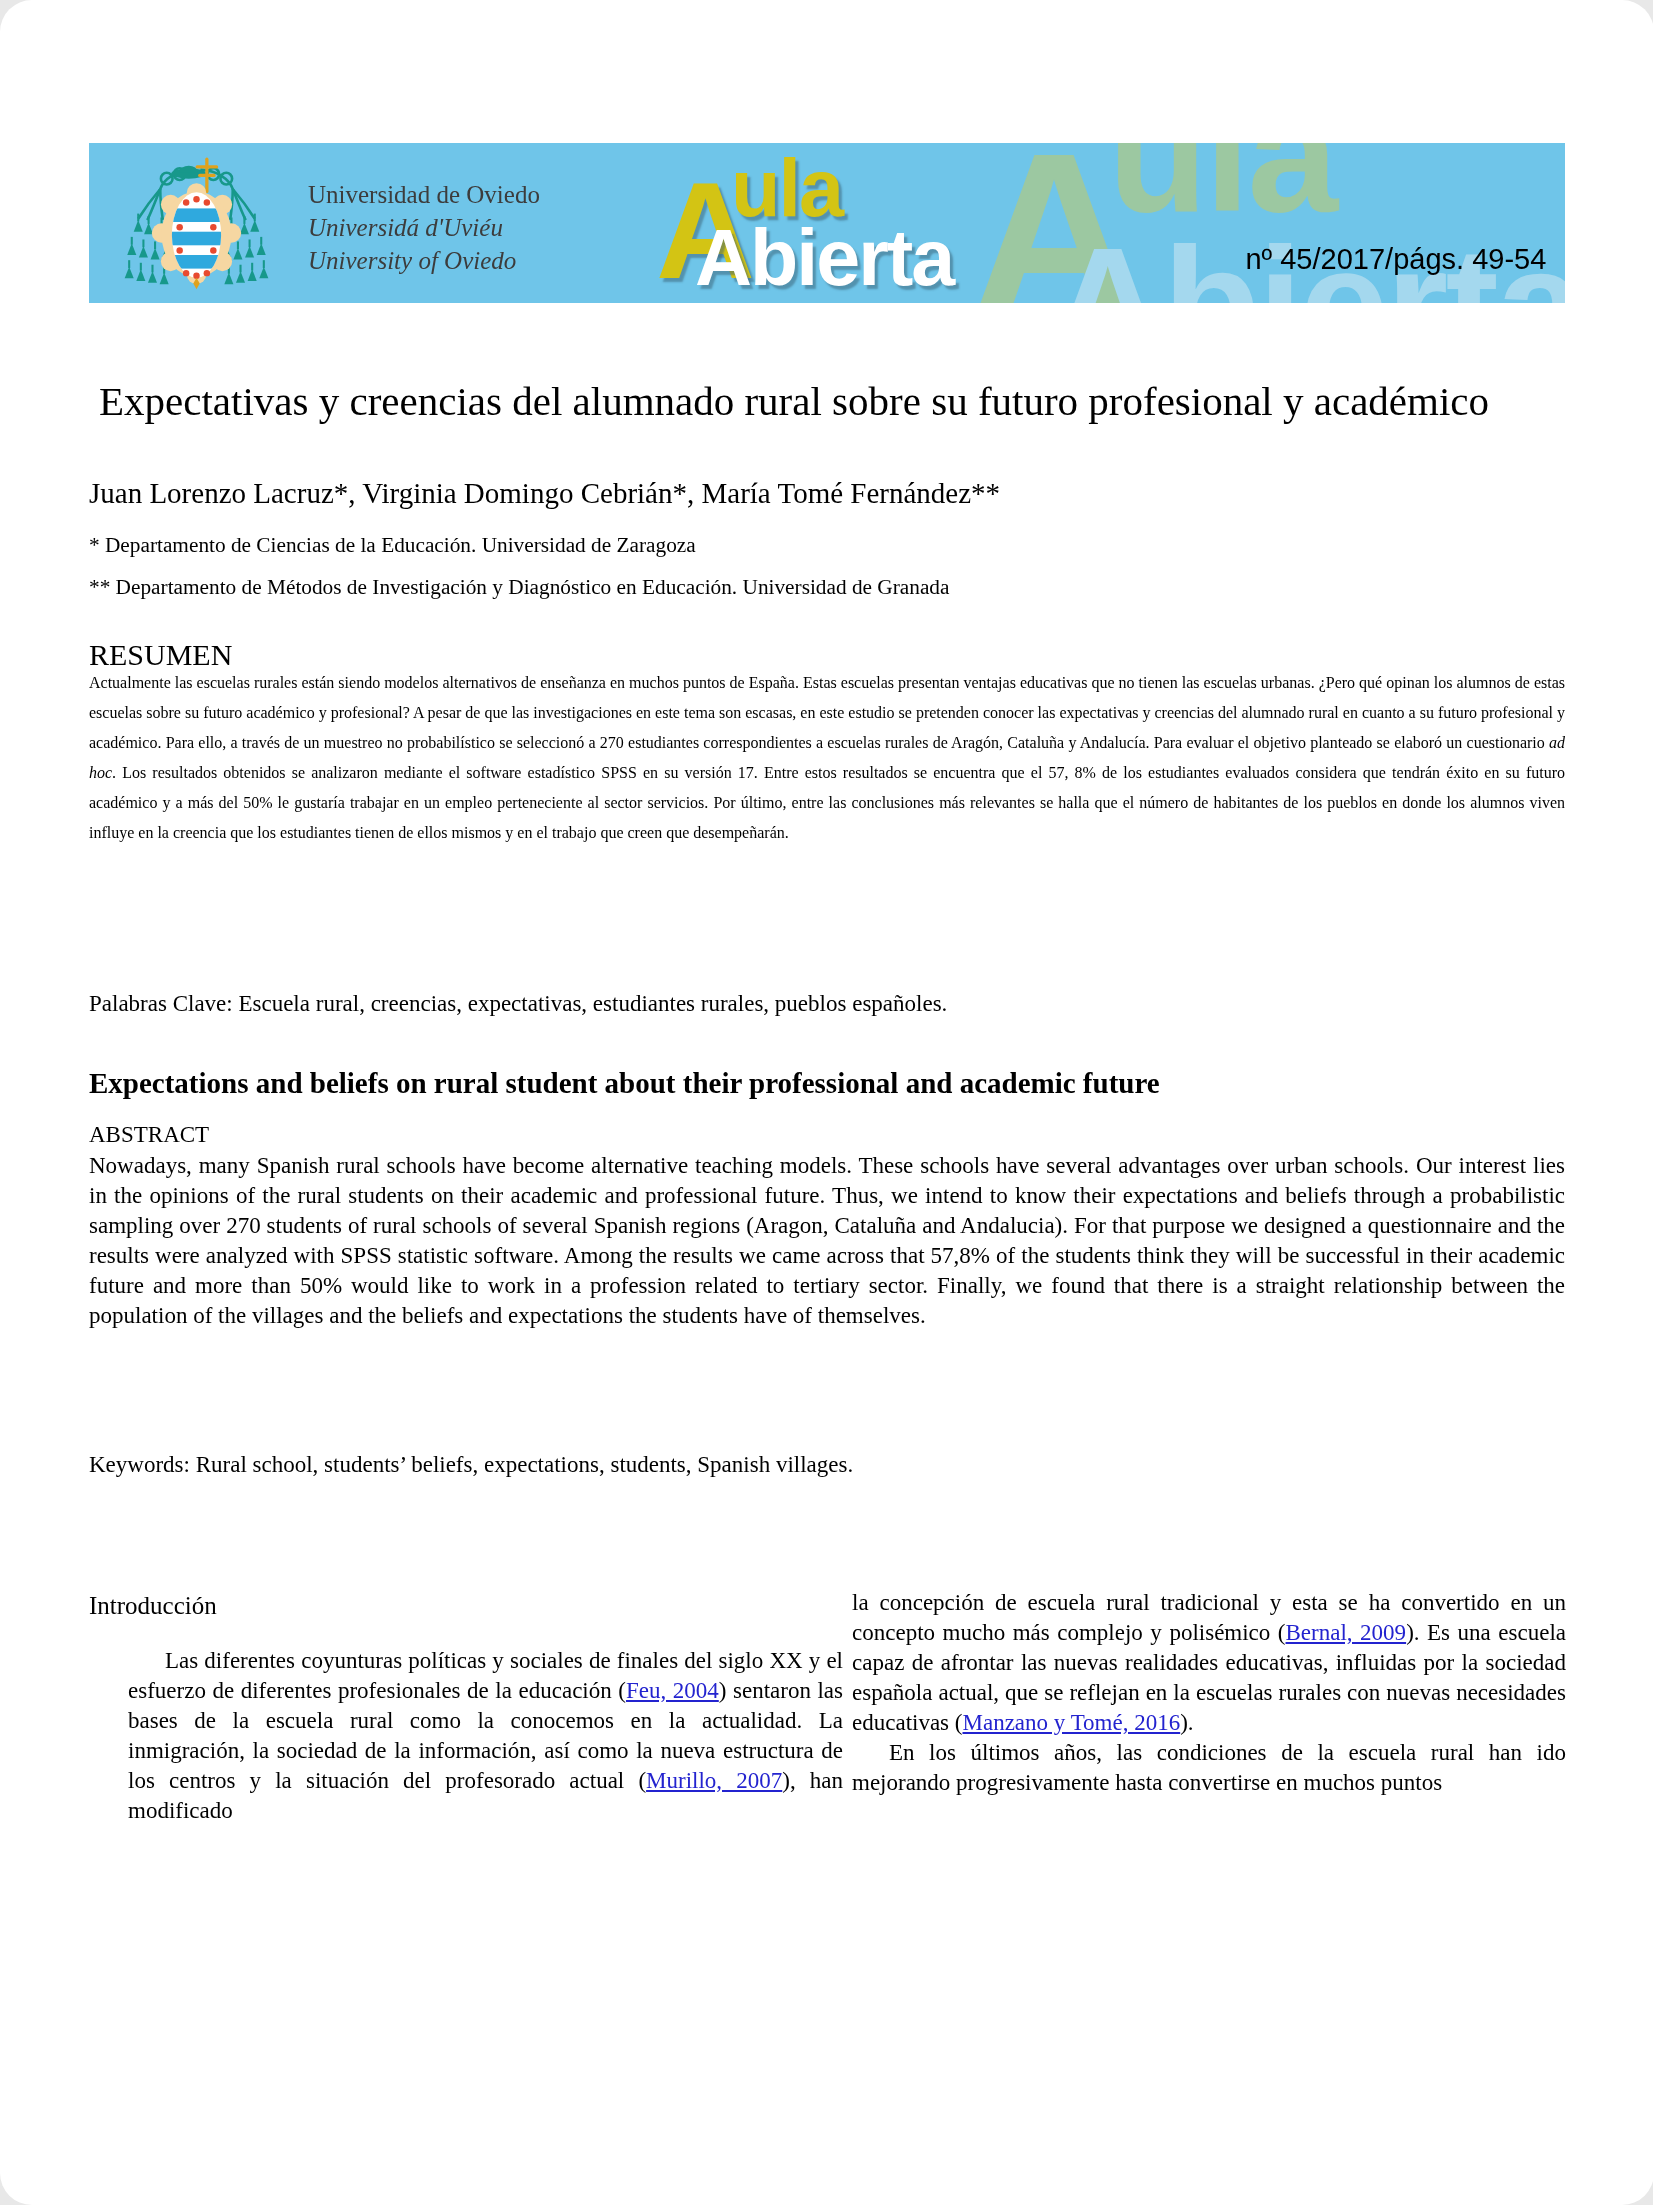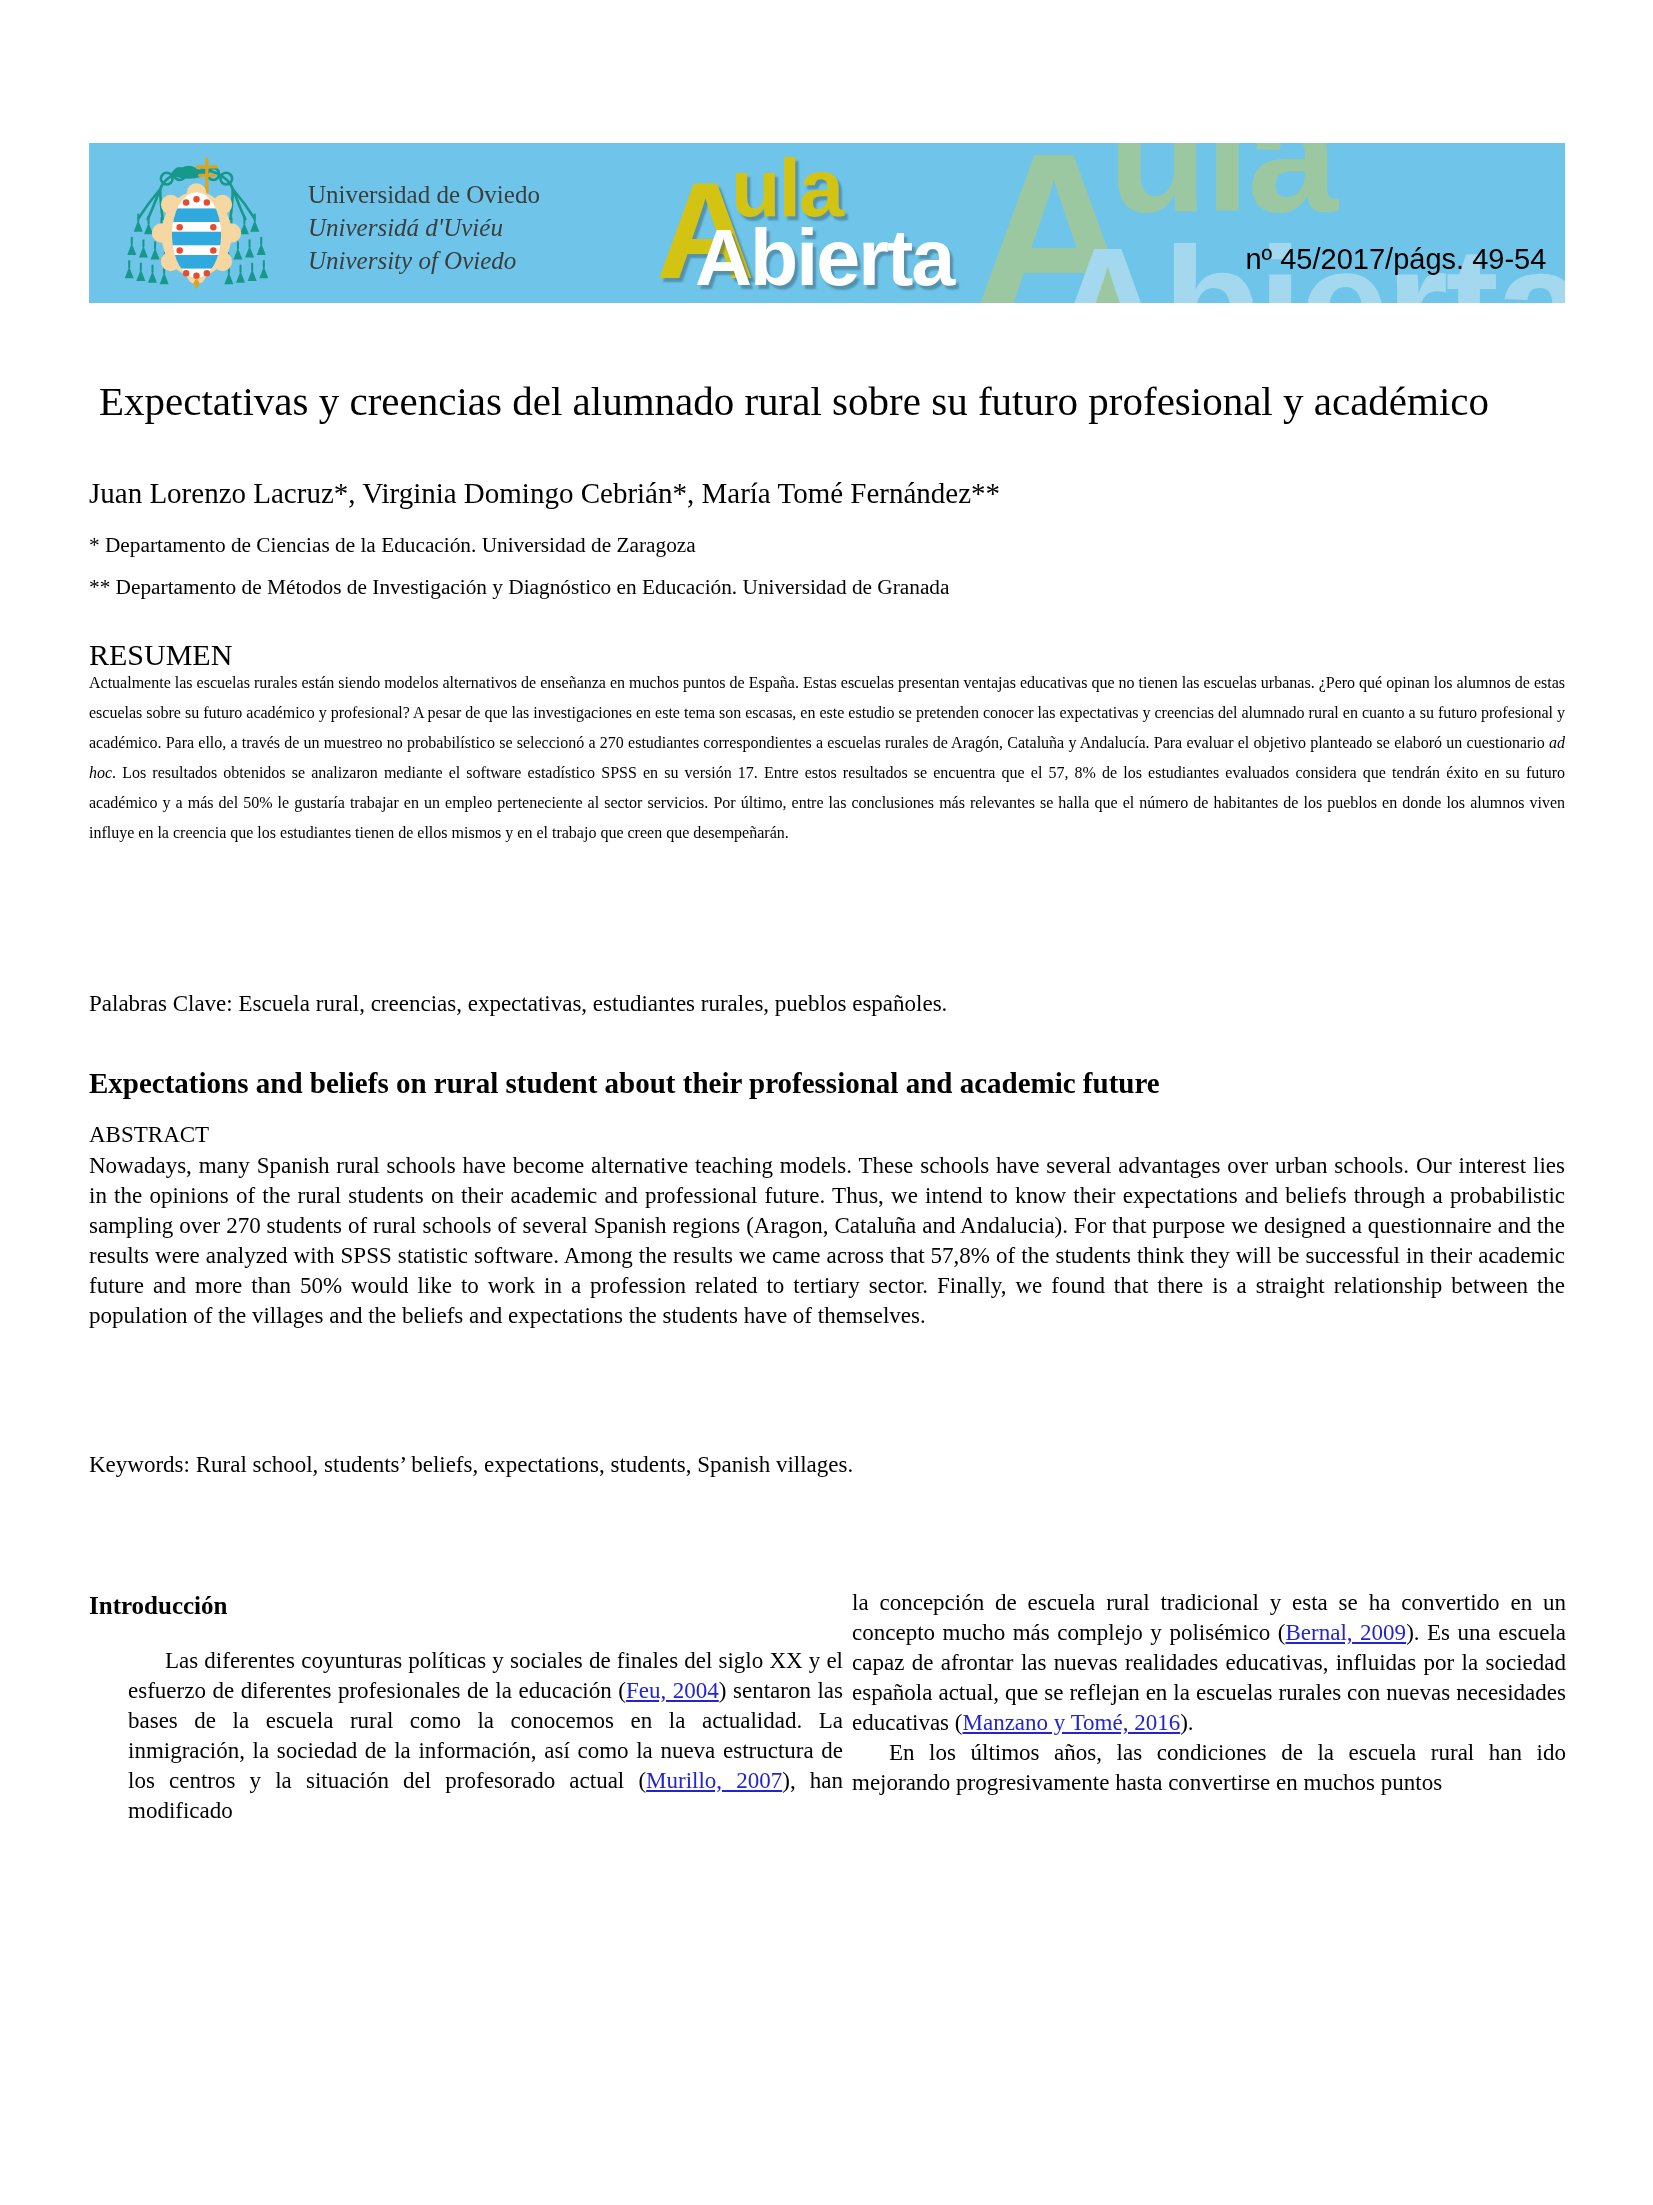--- a/index.html
+++ b/index.html
@@ -3,20 +3,21 @@
 <meta charset="utf-8">
 <style>
   html,body{margin:0;padding:0;background:#e8e8e8;}
   .page{
     position:relative;
     width:1654px;height:2205px;
     background:#ffffff;
     overflow:hidden;
     font-family:"Liberation Serif","DejaVu Serif",serif;
     color:#000;
+    border-radius:32px;
   }
   
   .band{
     position:absolute;left:89px;top:143px;width:1476px;height:160px;
     background:var(--band,#6fc5e9);
     overflow:hidden;
   }
   .crest{position:absolute;left:35px;top:9.3px;width:145px;height:140px;}
   .uni-names{
     position:absolute;left:219px;top:35px;
@@ -45,21 +46,21 @@
   .affil-2{position:absolute;left:89px;top:575px;font-size:21.3px;}
   
   .res-h{position:absolute;left:89px;top:638px;font-size:30px;}
   .res-p{position:absolute;left:89px;top:668px;width:1476px;font-size:16px;line-height:30px;text-align:justify;}
   .palabras{position:absolute;left:89px;top:991px;font-size:23px;}
   .en-title{position:absolute;left:89px;top:1067px;font-size:29px;font-weight:bold;}
   .abs-h{position:absolute;left:89px;top:1122px;font-size:23px;}
   .abs-p{position:absolute;left:89px;top:1151px;width:1476px;font-size:23px;line-height:30px;text-align:justify;}
   .keywords{position:absolute;left:89px;top:1440px;font-size:23px;margin-top:12px;}
   
-  .intro-h{position:absolute;left:89px;top:1592px;font-size:25px;font-weight:bold;}
+  .intro-h{position:absolute;left:89px;top:1592px;font-size:25px;font-weight:normal;}
   .col-left{position:absolute;left:89px;top:1646px;width:715px;font-size:23px;line-height:30px;text-align:justify;margin-left:39px;}
   .col-right{position:absolute;left:852px;top:1588px;width:714px;font-size:23px;line-height:30px;text-align:justify;}
   .col-left p,.col-right p{margin:0;}
   .indent{text-indent:37px;}
   a.cite{color:var(--link,#2323cf);text-decoration:underline;}
   
   .footer{position:absolute;left:89px;top:1929px;font-size:21.3px;line-height:31px;}
 </style>
 </head>
 <body>

